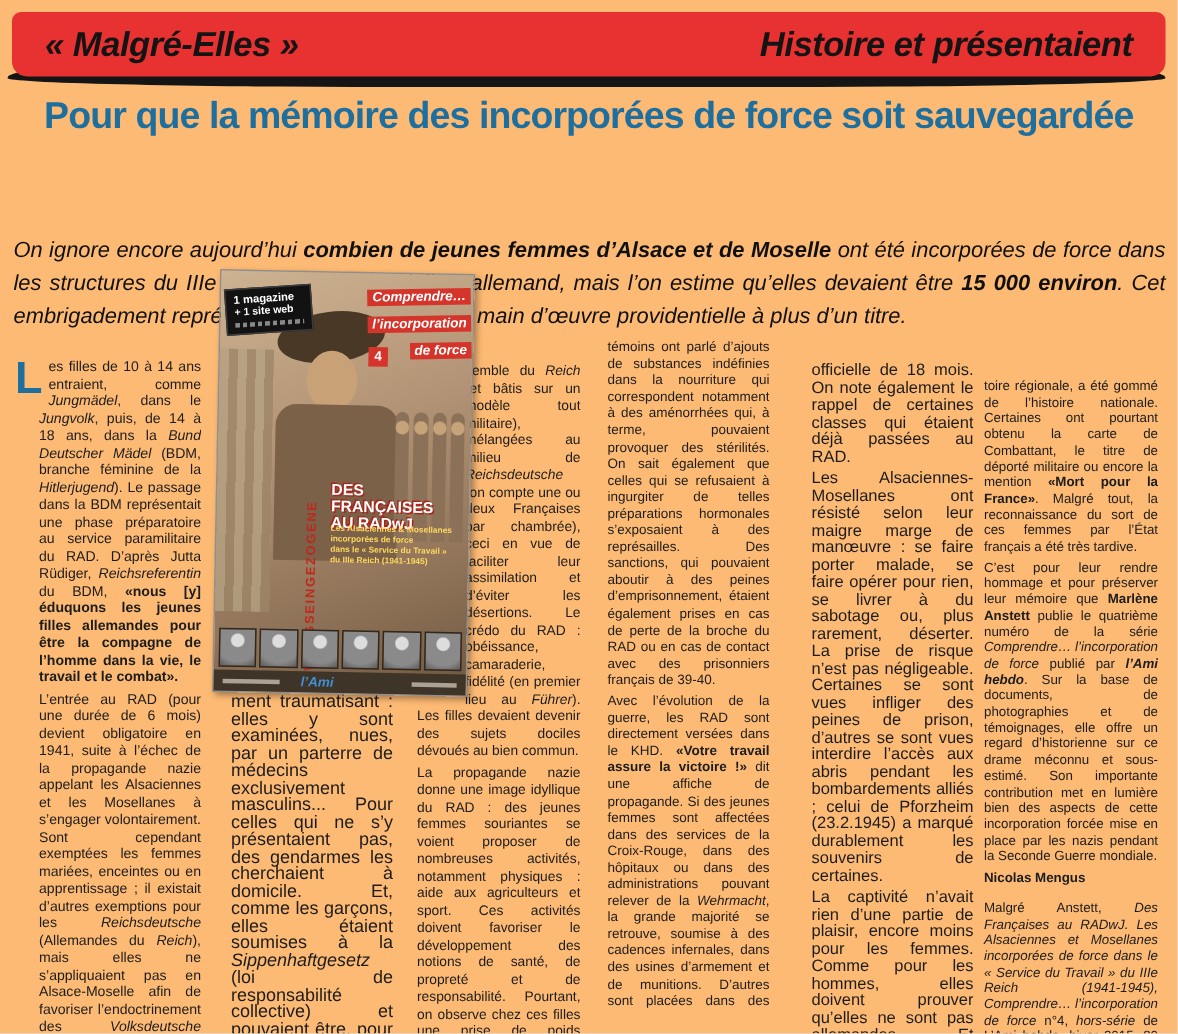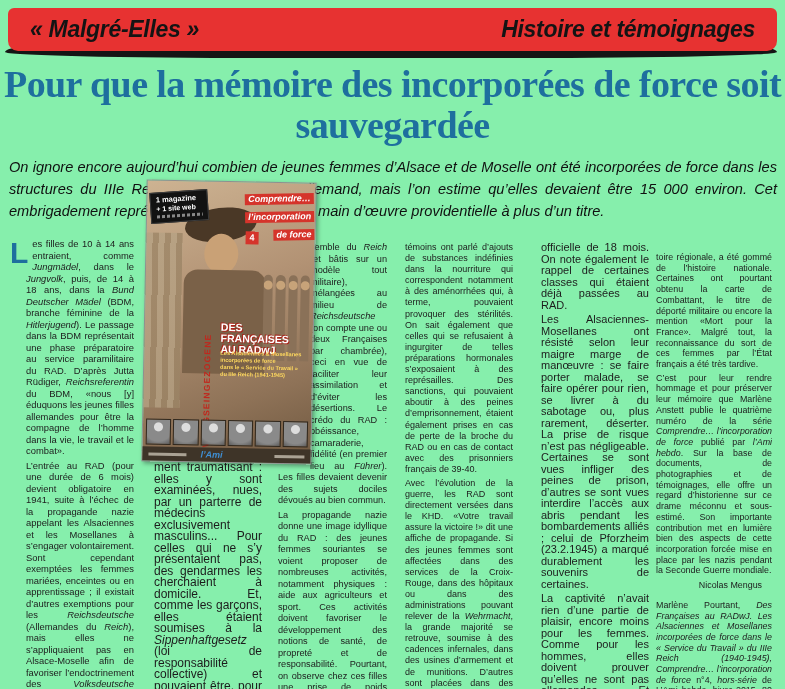--- a/index.html
+++ b/index.html
@@ -1,43 +1,43 @@
 <!DOCTYPE html>
 <html lang="fr"><head>
 <meta charset="utf-8">
 <style>
   html,body{margin:0;padding:0;background:#e9e9e9;}
-  .page{position:relative;width:785px;height:689px;background:#86efac;margin:0 auto;
+  .page{position:relative;width:785px;height:689px;background:#fdba74;margin:0 auto;
         overflow:hidden;font-family:"Liberation Sans",sans-serif;color:#1c1c1c;}
   
   .banner-shadow{position:absolute;left:5px;top:34px;width:772px;height:24px;
         background:#151515;border-radius:50% 50% 40% 40% / 90% 90% 30% 30%;}
   .banner{position:absolute;left:8px;top:8px;width:725px;height:43px;background:#e73231;
         border-radius:6px 6px 10px 10px;display:flex;justify-content:space-between;align-items:center;
         padding:0 22px;font-style:italic;font-weight:900;font-size:23px;color:#141414;letter-spacing:-.3px;}
   
   .headline{position:absolute;top:64px;left:0;right:0;text-align:center;margin:0;
-        font-size:38px;line-height:1.07;font-weight:900;color:#1e6f9e;letter-spacing:-.6px;font-family:Liberation Serif, serif;}
+        font-size:25px;line-height:1.07;font-weight:900;color:#1e6f9e;letter-spacing:-.6px;}
   
   .intro{position:absolute;top:156px;left:9px;width:768px;margin:0;font-style:italic;
         font-size:14.6px;line-height:1.52;color:#101010;text-align:justify;}
-  .bold{font-weight:normal;} .ital{font-style:italic;}
+  .bold{font-weight:bold;} .ital{font-style:italic;}
   
   .col{position:absolute;text-align:justify;line-height:11.5px;overflow:hidden;}
   .col p.para{margin:0 0 3px 16px;}
   .c1{left:10px;top:238px;width:124px;height:452px;font-size:9.4px;}
   .c2{left:138px;top:462px;width:124px;height:228px;font-size:12px;}
   .c3{left:262px;top:242px;width:125px;height:448px;font-size:9.2px;}
-  .c4{left:389px;top:242px;width:124px;height:448px;font-size:9px;line-height:11.1px;}
+  .c4{left:389px;top:226px;width:124px;height:448px;font-size:9px;line-height:11.1px;}
   .c5{left:525px;top:242px;width:124px;height:448px;font-size:11px;}
   .c6{left:640px;top:252px;width:132px;height:448px;font-size:8.9px;line-height:10.7px;}
   .dropcap{float:left;font-size:30px;line-height:25px;font-weight:bold;color:#1e6f9e;
         padding:2px 4px 0 0;}
   .wrap-spacer{float:left;width:48px;height:219px;}
-  .author{text-align:right;padding-right:10px;margin-top:4px !important;}
+  .author{text-align:left;padding-right:10px;margin-top:4px !important;}
   .ref{margin-top:9px !important;}
   
   .cover{position:absolute;left:144px;top:181px;width:168px;height:280px;margin:0;
         transform:rotate(1.1deg);background:linear-gradient(160deg,#cdb392 0%,#b29274 40%,#8e7257 75%,#6e573f 100%);
         border:1px solid #8f8f8f;box-shadow:2px 2px 4px rgba(0,0,0,.35);z-index:3;}
   .cover *{position:absolute;}
   .old-photo{left:0;top:52px;width:36px;height:175px;
         background:repeating-linear-gradient(90deg,#b5a183 0 6px,#9c8566 6px 12px);opacity:.8;}
   .hat{left:38px;top:26px;width:72px;height:34px;background:#4a3826;border-radius:50%;transform:rotate(-8deg);}
   .face{left:58px;top:52px;width:34px;height:40px;background:#c9a176;border-radius:50%;}
@@ -72,21 +72,21 @@
   .tb1{left:6px;width:38px;} .tb2{right:6px;width:30px;}
 </style>
 </head>
 <body>
 
 <div class="page">
 
   <div class="banner-shadow"></div>
   <header class="banner">
     <span>« Malgré-Elles »</span>
-    <span>Histoire et témoignages</span>
+    <span>Histoire et présentaient</span>
   </header>
 
   <h1 class="headline">Pour que la mémoire des incorporées de force soit sauvegardée</h1>
 
   <p class="intro"><span>On ignore encore aujourd’hui </span><span class="bold">combien de jeunes femmes d’Alsace et de Moselle</span><span> ont été incorporées de force dans les structures du IIIe Reich national-socialiste allemand, mais l’on estime qu’elles devaient être </span><span class="bold">15 000 environ</span><span>.  Cet embrigadement représentait pour les nazis une main d’œuvre providentielle à plus d’un titre.</span></p>
 
   <figure class="cover">
     <div class="old-photo"></div>
     <div class="hat"></div>
     <div class="face"></div>
@@ -154,16 +154,16 @@
   <div class="col c5">
       <p class="para"><span>officielle de 18 mois. On note également le rappel de certaines classes qui étaient déjà passées au RAD.</span></p>
       <p class="para"><span>Les Alsaciennes-Mosellanes ont résisté selon leur maigre marge de manœuvre : se faire porter malade, se faire opérer pour rien, se livrer à du sabotage ou, plus rarement, déserter. La prise de risque n’est pas négligeable. Certaines se sont vues infliger des peines de prison, d’autres se sont vues interdire l’accès aux abris pendant les bombardements alliés ; celui de Pforzheim (23.2.1945) a marqué durablement les souvenirs de certaines.</span></p>
       <p class="para"><span>La captivité n’avait rien d’une partie de plaisir, encore moins pour les femmes. Comme pour les hommes, elles doivent prouver qu’elles ne sont pas allemandes. Et combien d’entre elles ont disparu dans les innombrables camps soviétiques ? On ignore aussi le nombre de «Malgré-Elles» qui sont mortes lors de leur RAD-KHD par accident ou des suites d’une exposition prolongée à des produits toxiques, par faits de guerre, bombardements, suicides, meurtres…</span></p>
       <p class="para"><span>Ce drame, qualifié d’his-</span></p>
     </div>
   <div class="col c6">
       <p class="para"><span>toire régionale, a été gommé de l’histoire nationale. Certaines ont pourtant obtenu la carte de Combattant, le titre de déporté militaire ou encore la mention </span><span class="bold">«Mort pour la France»</span><span>. Malgré tout, la reconnaissance du sort de ces femmes par l’État français a été très tardive.</span></p>
       <p class="para"><span>C’est pour leur rendre hommage et pour préserver leur mémoire que </span><span class="bold">Marlène Anstett</span><span> publie le quatrième numéro de la série </span><span class="ital">Comprendre… l’incorporation de force</span><span> publié par </span><span class="bold ital">l’Ami hebdo</span><span>. Sur la base de documents, de photographies et de témoignages, elle offre un regard d’historienne sur ce drame méconnu et sous-estimé. Son importante contribution met en lumière bien des aspects de cette incorporation forcée mise en place par les nazis pendant la Seconde Guerre mondiale.</span></p>
       <p class="para author"><span class="bold">Nicolas Mengus</span></p>
-      <p class="para ref"><span>Marlène Pourtant, </span><span class="ital">Des Françaises au RADwJ. Les Alsaciennes et Mosellanes incorporées de force dans le « Service du Travail » du IIIe Reich (1940-1945), Comprendre… l’incorporation de force</span><span> n°4, </span><span class="ital">hors-série</span><span> de L’Ami hebdo, hiver 2015, 80 p., 8,17 €.</span></p>
+      <p class="para ref"><span>Malgré Anstett, </span><span class="ital">Des Françaises au RADwJ. Les Alsaciennes et Mosellanes incorporées de force dans le « Service du Travail » du IIIe Reich (1941-1945), Comprendre… l’incorporation de force</span><span> n°4, </span><span class="ital">hors-série</span><span> de L’Ami hebdo, hiver 2015, 80 p., 8,17 €.</span></p>
     </div>
 
 </div>
 
 </body></html>

